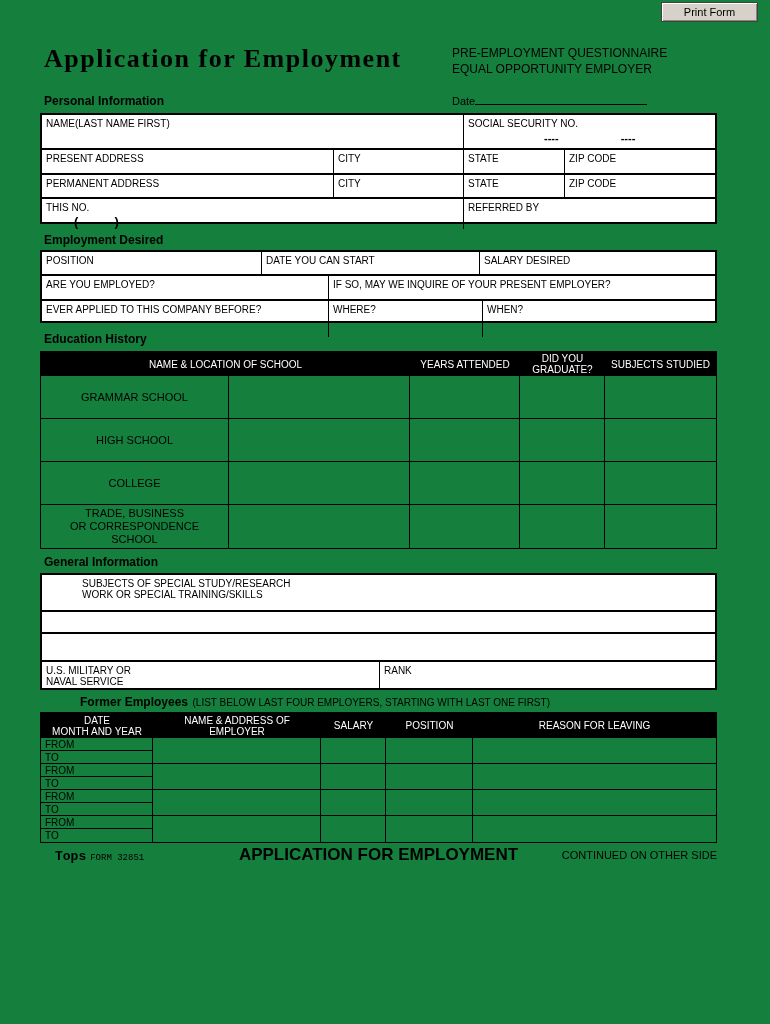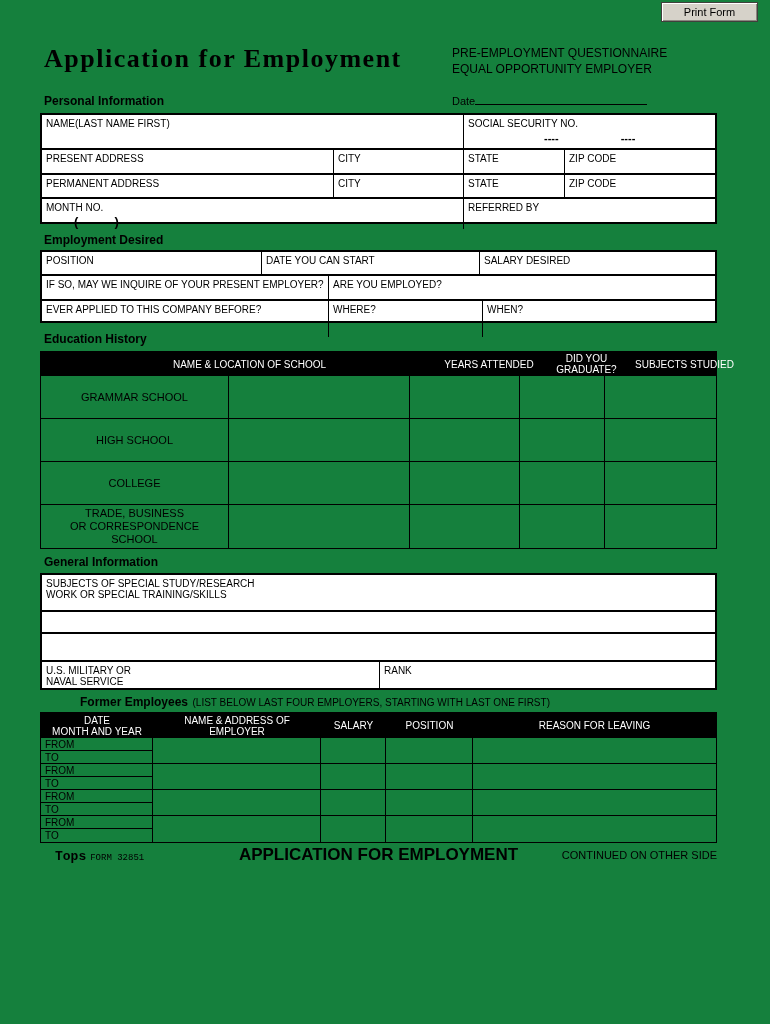--- a/index.html
+++ b/index.html
@@ -45,29 +45,29 @@
   .ssn-dashes { display:flex; gap:62px; padding-left:80px; font-size:11px; font-weight:bold; margin-top:3px; }
   .phone-parens { font-size:13px; font-weight:bold; white-space:pre; padding-left:32px; display:block; margin-top:1px; }
 
   
   .em-r1 { grid-template-columns:220px 218px 235px; height:24px; }
   .em-r2 { grid-template-columns:287px 386px; height:25px; }
   .em-r3 { grid-template-columns:287px 154px 232px; height:36px; }
 
   
   .edu-table { border:1px solid #000; }
-  .edu-head { display:grid; grid-template-columns:369px 110px 85px 111px; height:24px; background:#000; color:#fff;padding-left:24px; }
+  .edu-head { display:grid; grid-template-columns:369px 110px 85px 111px; height:24px; background:#000; color:#fff; }
   .edu-head .hcell { display:flex; align-items:center; justify-content:center; text-align:center; font-size:10px; line-height:11px; }
   .edu-row { display:grid; grid-template-columns:188px 181px 110px 85px 111px; height:43px; border-bottom:1px solid #000; }
   .edu-row:last-child { border-bottom:none; }
   .edu-row .cell { display:flex; align-items:center; justify-content:center; }
   .school-lbl { font-size:11px; line-height:13px; text-align:center; }
 
   
-  .gi-r1 { grid-template-columns:673px; height:37px; }
+  .gi-r1 { grid-template-columns:673px; height:37px;padding-left:36px; }
   .gi-r2 { grid-template-columns:673px; height:22px; }
   .gi-r3 { grid-template-columns:673px; height:28px; }
   .gi-r4 { grid-template-columns:338px 335px; height:28px; }
 
   
   .fe-table { border:1px solid #000; }
   .fe-head { display:grid; grid-template-columns:112px 168px 65px 87px 243px; height:25px; background:#000; color:#fff; }
   .fe-head .hcell { display:flex; align-items:center; justify-content:center; text-align:center; font-size:10px; line-height:11px; }
   .fe-group { display:grid; grid-template-columns:112px 168px 65px 87px 243px; height:26px; border-bottom:1px solid #000; }
   .fe-group:last-child { border-bottom:none; }
@@ -142,21 +142,21 @@
       </div>
       <div class="cell">
         <span class="lbl">STATE</span>
       </div>
       <div class="cell">
         <span class="lbl">ZIP CODE</span>
       </div>
     </div>
     <div class="row pi-r4">
       <div class="cell">
-        <span class="lbl">MONTH NO.</span>
+        <span class="lbl">THIS NO.</span>
         <span class="phone-parens">(          )</span>
       </div>
       <div class="cell">
         <span class="lbl">REFERRED BY</span>
       </div>
     </div>
   </div>
 
   <div class="abs content-x" style="top:233px; height:16px;">
     <div class="sec-h" style="padding-left:4px;">Employment Desired</div>
@@ -169,24 +169,24 @@
       </div>
       <div class="cell">
         <span class="lbl">DATE YOU CAN START</span>
       </div>
       <div class="cell">
         <span class="lbl">SALARY DESIRED</span>
       </div>
     </div>
     <div class="row em-r2">
       <div class="cell">
+        <span class="lbl">ARE YOU EMPLOYED?</span>
+      </div>
+      <div class="cell">
         <span class="lbl">IF SO, MAY WE INQUIRE OF YOUR PRESENT EMPLOYER?</span>
-      </div>
-      <div class="cell">
-        <span class="lbl">ARE YOU EMPLOYED?</span>
       </div>
     </div>
     <div class="row em-r3">
       <div class="cell">
         <span class="lbl">EVER APPLIED TO THIS COMPANY BEFORE?</span>
       </div>
       <div class="cell">
         <span class="lbl">WHERE?</span>
       </div>
       <div class="cell">

